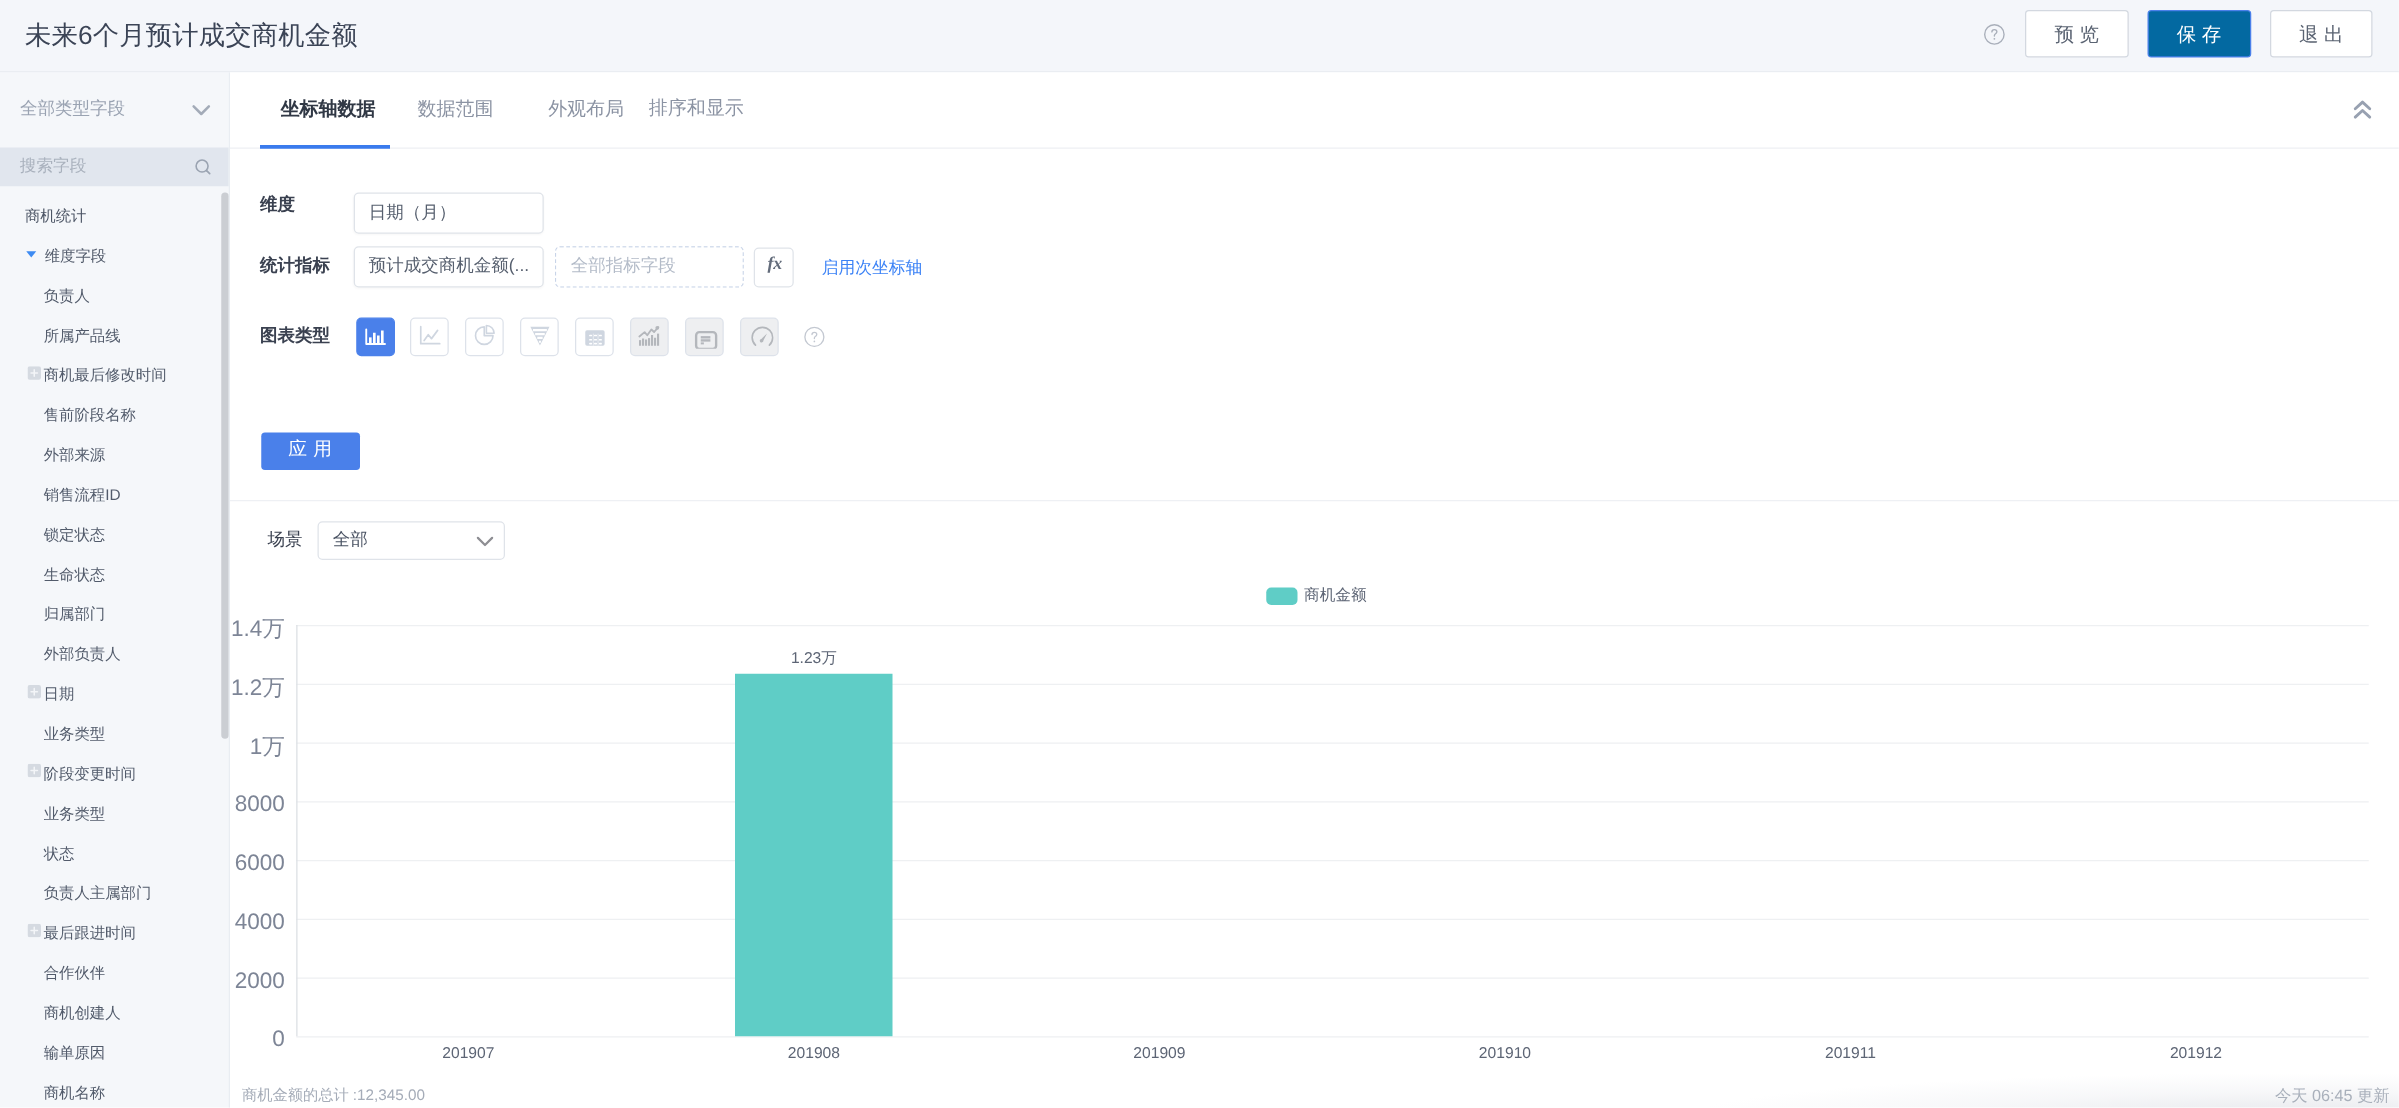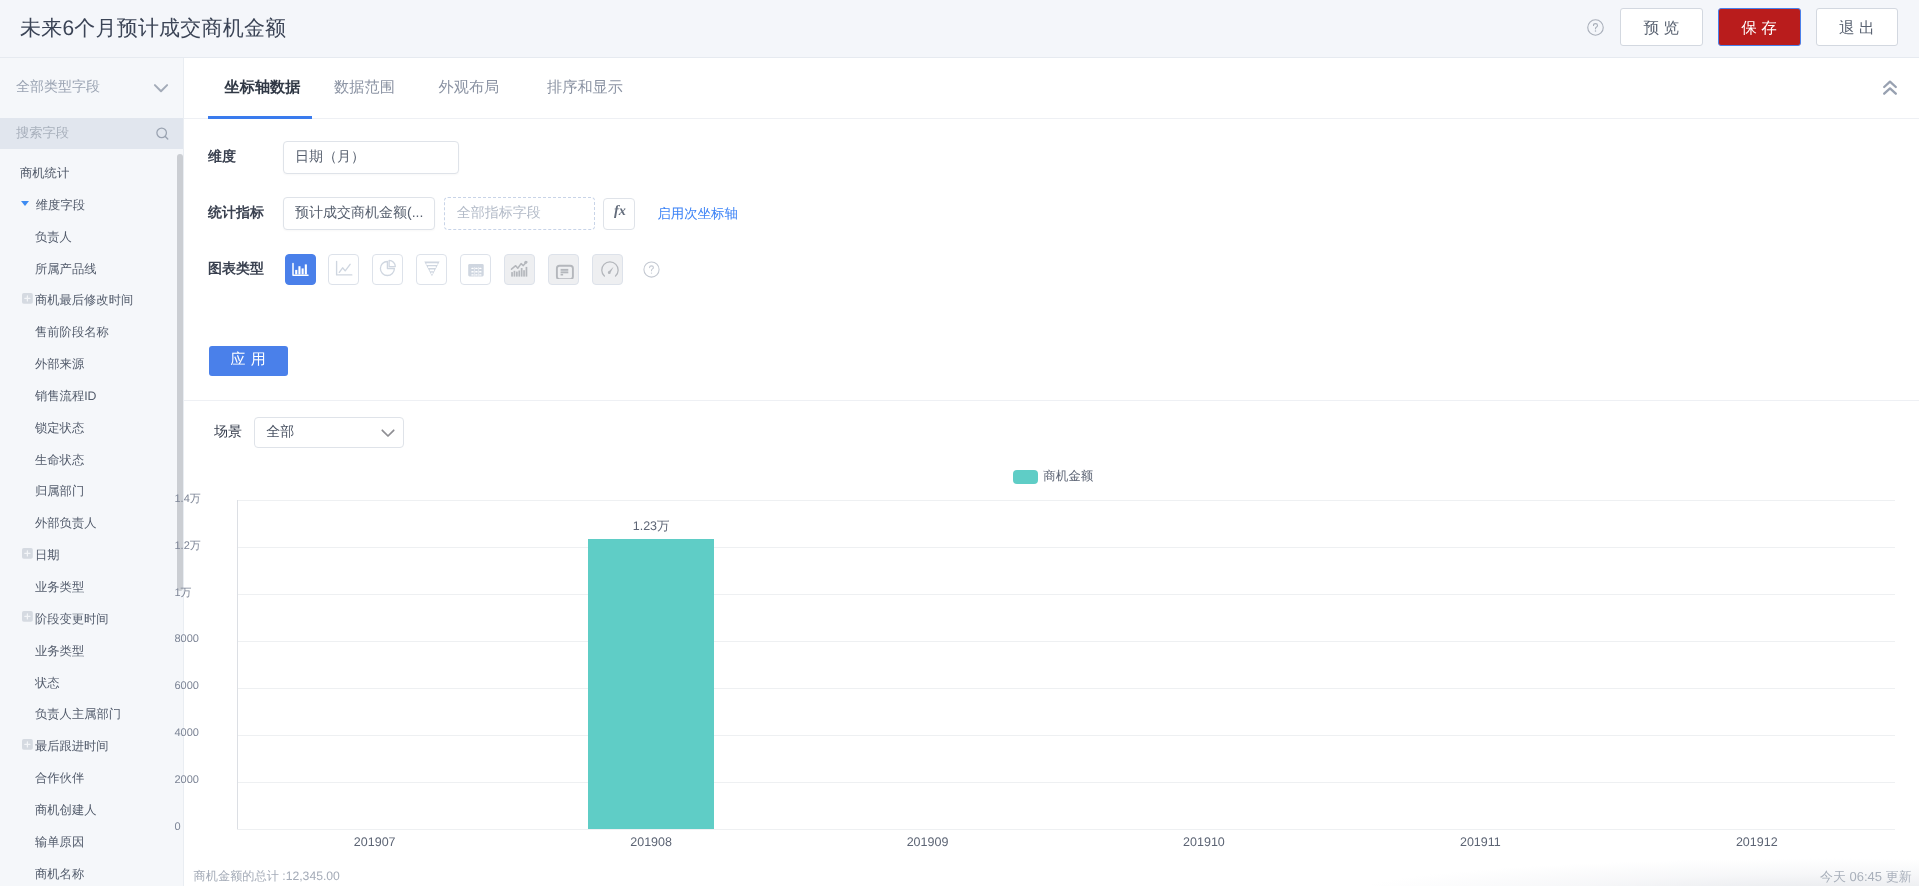--- a/index.html
+++ b/index.html
@@ -28,21 +28,21 @@
     display:flex; align-items:center; gap:15px;
   }
   .help-circle { width:17px; height:17px; display:block; }
   .btn {
     height:37.7px; width:82.8px; border-radius:3px;
     font-size:15.6px; display:flex; align-items:center; justify-content:center;
     cursor:pointer; letter-spacing:4.4px; text-indent:4.4px;
     padding-top:2.8px;
   }
   .btn-secondary { background:#fff; border:1px solid #d3d8e0; color:#5a6372; }
-  .btn-primary { background:#b91c1c; border:1px solid #4a80ea; color:#fff; }
+  .btn-primary { background:#0369a1; border:1px solid #4a80ea; color:#fff; }
 
   
   .sidebar {
     position:absolute; left:0; top:58px; width:184px; height:828px;
     background:#f5f7fa; border-right:1px solid #e9edf2; overflow:hidden;
   }
   .type-filter {
     position:relative; height:59.8px; display:flex; align-items:center;
     padding:0 13px 0 16px; background:#f5f7fa;
   }
@@ -118,21 +118,21 @@
   .scene-label { font-size:14px; color:#3a4150; }
   .scene-select {
     width:149.8px; height:30.5px; border:1px solid #dfe3e9; border-radius:4px; background:#fff;
     display:flex; align-items:center; padding:0 11px; font-size:14px; color:#4a5363;
     justify-content:space-between; cursor:pointer;
   }
   .legend { position:absolute; display:flex; align-items:center; gap:5px; }
   .legend-swatch { width:25.2px; height:13.9px; border-radius:4px; }
   .legend-text { font-size:12.5px; color:#5d6575; }
   .chart { position:absolute; }
-  .ytick { position:absolute; font-size:11px; color:#7d8596; text-align:left; }
+  .ytick { position:absolute; font-size:18px; color:#7d8596; text-align:right; }
   .xtick { position:absolute; font-size:12.5px; color:#5d6575; text-align:center; }
   .gridline { position:absolute; height:1px; background:#eef0f2; }
   .bar { position:absolute; }
   .bar-label { position:absolute; font-size:12.5px; color:#5d6575; text-align:center; }
   .footer-total { position:absolute; font-size:12.2px; color:#a5acb8; line-height:16px; white-space:nowrap; }
   .updated { position:absolute; font-size:13px; color:#a9b0bb; line-height:16px; white-space:nowrap; }
   .bottom-fade { position:absolute; right:0; bottom:0; width:720px; height:46px;
                  background:radial-gradient(ellipse 620px 46px at 88% 118%, rgba(228,230,234,0.95) 0%, rgba(240,241,244,0.55) 45%, rgba(255,255,255,0) 78%);
                  pointer-events:none; }
 </style>
@@ -281,28 +281,28 @@
           <svg viewBox="0 0 22 22" width="22" height="22" fill="none">
             <path d="M5.2 10.0L11 4.7l5.8 5.3" stroke="#98a1b1" stroke-width="2.3" stroke-linecap="round" stroke-linejoin="round"></path>
             <path d="M5.2 16.7L11 11.4l5.8 5.3" stroke="#98a1b1" stroke-width="2.3" stroke-linecap="round" stroke-linejoin="round"></path>
           </svg>
         </span>
       </div>
     <div class="tab active" style="left: 40.5px;"><span>坐标轴数据</span></div>
         <div class="tab-underline" style="left: 24px; width: 104px;"></div>
         <div class="tab" style="left: 150.1px;"><span>数据范围</span></div>
         <div class="tab" style="left: 254.5px;"><span>外观布局</span></div>
-        <div class="tab" style="left: 363px;"><span>排序和显示</span></div>
+        <div class="tab" style="left: 335px; font-family: Liberation Mono, monospace;"><span>排序和显示</span></div>
       </div>
 
     <div class="form">
 
       <div class="frow" style="left:24px; top:22.5px;">
         <span class="flabel" style="width:75px;">维度</span>
-        <span class="field" style="width:176px;">日期（月）</span>
+        <span class="field" style="width:152px;margin-top:13px;">日期（月）</span>
       </div>
 
       <div class="frow" style="left:24px; top:78.3px;">
         <span class="flabel" style="width:75px;">统计指标</span>
         <span class="field" style="width:152px;">预计成交商机金额(...</span>
         <span class="field-dashed" style="width:151.6px; margin-left:8.7px;">全部指标字段</span>
         <span class="fx-btn" style="margin-left:8.1px;">
           <span>
             <svg viewBox="0 0 20 20" width="20" height="20" fill="none">
               <text x="10.9" y="14.4" font-family="'Liberation Serif',serif" font-size="14.3" font-style="italic" font-weight="bold" fill="#636c7b" text-anchor="middle">fx</text>

